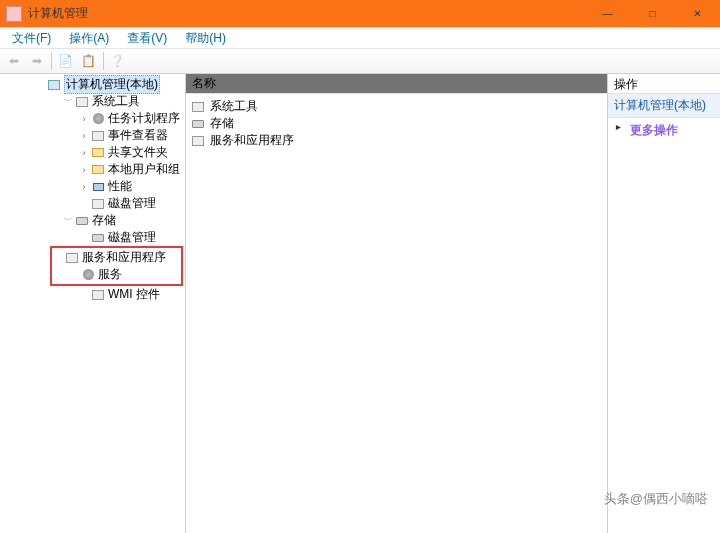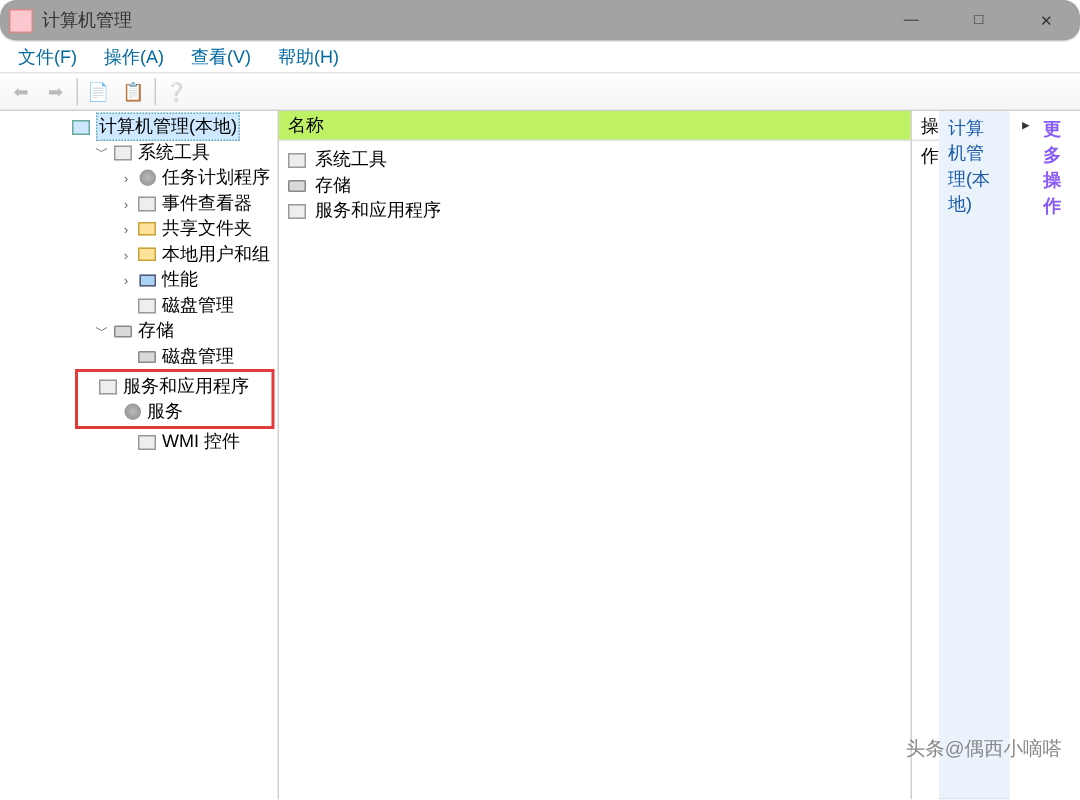--- a/index.html
+++ b/index.html
@@ -1,19 +1,19 @@
 <!DOCTYPE html>
 <html><head>
 <meta charset="utf-8">
 <style>
 * { margin: 0; padding: 0; box-sizing: border-box; font-family: "Microsoft YaHei", "SimSun", sans-serif; font-size: 12px; }
 body { background: #fff; width: 720px; height: 533px; overflow: hidden; position: relative; }
 
 
-.titlebar { height: 28px; background: #a3a3a3; display: flex; align-items: center; padding-left: 6px; border-bottom: 1px solid #e5e5e5; border-radius: 11px; }
+.titlebar { height: 28px; background: #f97316; display: flex; align-items: center; padding-left: 6px; border-bottom: 1px solid #e5e5e5; }
 .titlebar .app-icon { width: 16px; height: 16px; background: #fbc8d0; border: 1px solid #d88; margin-right: 6px; }
 .titlebar .title { flex: 1; color: #333; }
 .win-controls { display: flex; }
 .win-btn { width: 45px; height: 22px; display: flex; align-items: center; justify-content: center; color: #333; cursor: default; }
 .win-btn span { font-size: 10px; }
 
 
 .menubar { height: 20px; display: flex; align-items: center; padding-left: 6px; gap: 6px; }
 .menubar .menu-item { padding: 1px 6px; color: #0369a1; }
 
@@ -34,27 +34,27 @@
 .tree-item.depth3 { padding-left: 42px; } 
 .expander { width: 12px; text-align: center; color: #666; font-size: 9px; }
 .ticon { width: 16px; height: 14px; display: flex; align-items: center; justify-content: center; margin-right: 2px; }
 .tree-item.selected .tlabel { background: #cde8ff; border: 1px dotted #6aa; padding: 0 1px; }
 .highlight-box { border: 2px solid #e23b3b; padding: 1px 0; margin: 0 2px 0 14px; }
 .highlight-box .tree-item.depth2 { padding-left: 12px; }
 .highlight-box .tree-item.depth3 { padding-left: 28px; }
 
 
 .list-pane { flex: 1; border-right: 1px solid #d0d0d0; display: flex; flex-direction: column; }
-.list-header { height: 20px; border-bottom: 1px solid #e0e0e0; display: flex; align-items: center; padding-left: 6px; background: #bef264; }
+.list-header { height: 20px; border-bottom: 1px solid #e0e0e0; display: flex; align-items: center; padding-left: 6px; background: #737373; }
 .list-body { padding: 4px 4px; }
 .list-row { display: flex; align-items: center; height: 17px; }
 .licon { width: 16px; height: 14px; display: flex; align-items: center; justify-content: center; margin-right: 4px; }
 
 
-.actions-pane { width: 112px; display: flex; }
+.actions-pane { width: 112px; display: flex; flex-direction: column; }
 .actions-header { height: 20px; border-bottom: 1px solid #e0e0e0; padding-left: 6px; line-height: 20px; }
 .actions-title { background: #eaf2fb; border-bottom: 1px solid #d8e4f0; padding: 3px 6px; color: #1a5aa8; }
 .actions-item { padding: 4px 6px 4px 22px; color: #8b5cf6; position: relative; font-weight: bold; }
 .actions-item::before { content: "▶"; position: absolute; left: 8px; top: 5px; font-size: 6px; color: #333; }
 
 
 .ic-comp { width: 12px; height: 10px; background: #cfe6ff; border: 1px solid #6a9; }
 .ic-folder { width: 12px; height: 9px; background: #ffe29a; border: 1px solid #c9a23a; }
 .ic-tool { width: 12px; height: 10px; background: #eee; border: 1px solid #999; }
 .ic-gear { width: 11px; height: 11px; border-radius: 50%; background: radial-gradient(#bbb,#888); }

